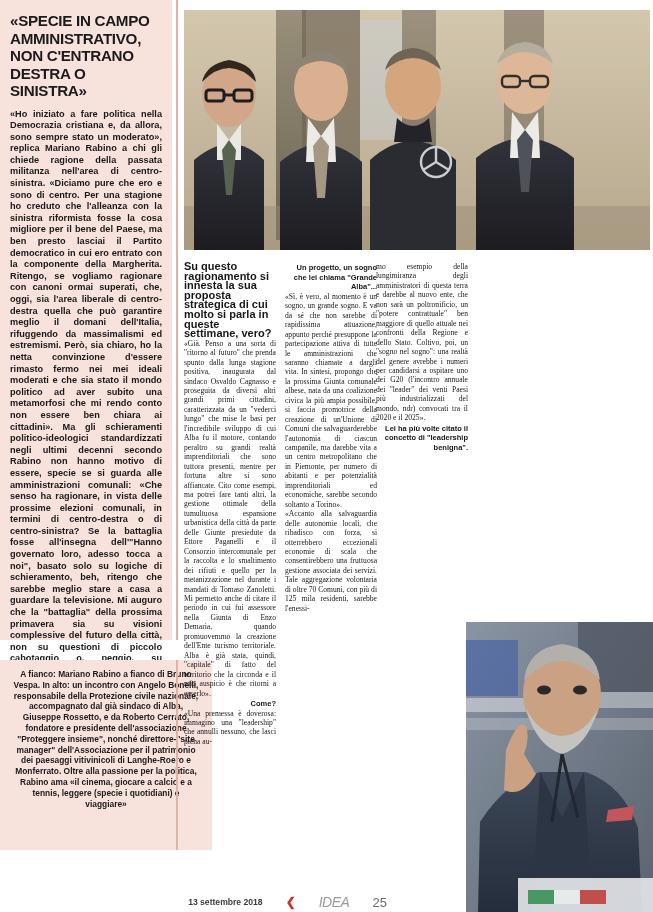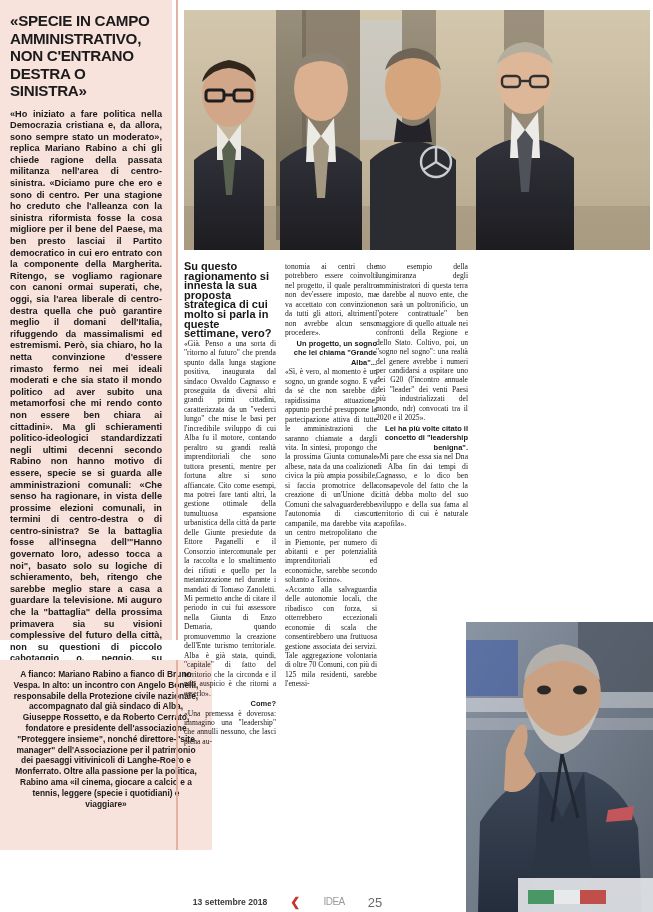--- a/index.html
+++ b/index.html
@@ -115,21 +115,21 @@
   .f-date{
     font-family:"Liberation Sans", sans-serif;
     font-weight:bold;font-size:8.6px;color:#3b3b3b;
   }
   .f-chev{
     font-family:"Liberation Sans", sans-serif;
     font-weight:bold;font-size:12px;color:#c8352c;line-height:1;
   }
   .f-mast{
     font-family:"Liberation Sans", sans-serif;
-    font-size:10px;letter-spacing:-0.5px;color:#9a9a9a;line-height:1;
+    font-size:14px;letter-spacing:-0.5px;color:#9a9a9a;line-height:1;font-style:italic;
   }
   .f-page{
     font-family:"Liberation Sans", sans-serif;
     font-size:13px;color:#6a6a6a;
   }
 </style>
 </head>
 <body>
 
 <div class="page">
@@ -214,30 +214,28 @@
   </div>
 
   <div class="col" id="col1">
     <p class="lead">Su questo ragionamento si innesta la sua proposta strategica di cui molto si parla in queste settimane, vero?</p>
     <p class="body">«Già. Penso a una sorta di "ritorno al futuro" che prenda spunto dalla lunga stagione positiva, inaugurata dal sindaco Osvaldo Cagnasso e proseguita da diversi altri grandi primi cittadini, caratterizzata da un "vederci lungo" che mise le basi per l'incredibile sviluppo di cui Alba fu il motore, contando peraltro su grandi realtà imprenditoriali che sono tuttora presenti, mentre per fortuna altre si sono affiancate. Cito come esempi, ma potrei fare tanti altri, la gestione ottimale della tumultuosa espansione urbanistica della città da parte delle Giunte presiedute da Ettore Paganelli e il Consorzio intercomunale per la raccolta e lo smaltimento dei rifiuti e quello per la metanizzazione nel durante i mandati di Tomaso Zanoletti. Mi permetto anche di citare il periodo in cui fui assessore nella Giunta di Enzo Demaria, quando promuovemmo la creazione dell'Ente turismo territoriale. Alba è già stata, quindi, "capitale" di fatto del territorio che la circonda e il mio auspicio è che ritorni a esserlo».</p>
     <p class="sub">Come?</p>
     <p class="body">«Una premessa è doverosa: immagino una "leadership" che annulli nessuno, che lasci piena au-</p>
   </div>
 
   <div class="col" id="col2">
-    <p class="body">tonomia ai centri che potrebbero essere coinvolti nel progetto, il quale peraltro non dev'essere imposto, ma va accettato con convinzione da tutti gli attori, altrimenti non avrebbe alcun senso procedere».</p>
     <p class="sub">Un progetto, un sogno che lei chiama "Grande Alba"...</p>
     <p class="body">«Sì, è vero, al momento è un sogno, un grande sogno. E va da sé che non sarebbe di rapidissima attuazione, appunto perché presuppone la partecipazione attiva di tutte le amministrazioni che saranno chiamate a dargli vita. In sintesi, propongo che la prossima Giunta comunale albese, nata da una coalizione civica la più ampia possibile, si faccia promotrice della creazione di un'Unione di Comuni che salvaguarderebbe l'autonomia di ciascun campanile, ma darebbe vita a un centro metropolitano che in Piemonte, per numero di abitanti e per potenzialità imprenditoriali ed economiche, sarebbe secondo soltanto a Torino».</p>
     <p class="body">«Accanto alla salvaguardia delle autonomie locali, che ribadisco con forza, si otterrebbero eccezionali economie di scala che consentirebbero una fruttuosa gestione associata dei servizi. Tale aggregazione volontaria di oltre 70 Comuni, con più di 125 mila residenti, sarebbe l'enessi-</p>
   </div>
 
   <div class="col" id="col3">
     <p class="body">mo esempio della lungimiranza degli amministratori di questa terra e darebbe al nuovo ente, che non sarà un poltronificio, un "potere contrattuale" ben maggiore di quello attuale nei confronti della Regione e dello Stato. Coltivo, poi, un "sogno nel sogno": una realtà del genere avrebbe i numeri per candidarsi a ospitare uno dei G20 (l'incontro annuale dei "leader" dei venti Paesi più industrializzati del mondo, ndr) convocati tra il 2020 e il 2025».</p>
     <p class="sub">Lei ha più volte citato il concetto di "leadership benigna".</p>
-    <p class="body">«Mi pare che essa sia nel Dna di Alba fin dai tempi di Cagnasso, e lo dico ben consapevole del fatto che la città debba molto del suo sviluppo e della sua fama al territorio di cui è naturale capofila».</p>
   </div>
 
   <div class="photo-bottom">
     <svg class="ph-svg" viewBox="0 0 187 290" preserveAspectRatio="none">
       <defs>
         <linearGradient id="bgp" x1="0" y1="0" x2="1" y2="1">
           <stop offset="0" stop-color="#8d98a6"></stop>
             <stop offset="1" stop-color="#5c6470"></stop>
         </linearGradient>
         <linearGradient id="jk" x1="0" y1="0" x2="0" y2="1">

